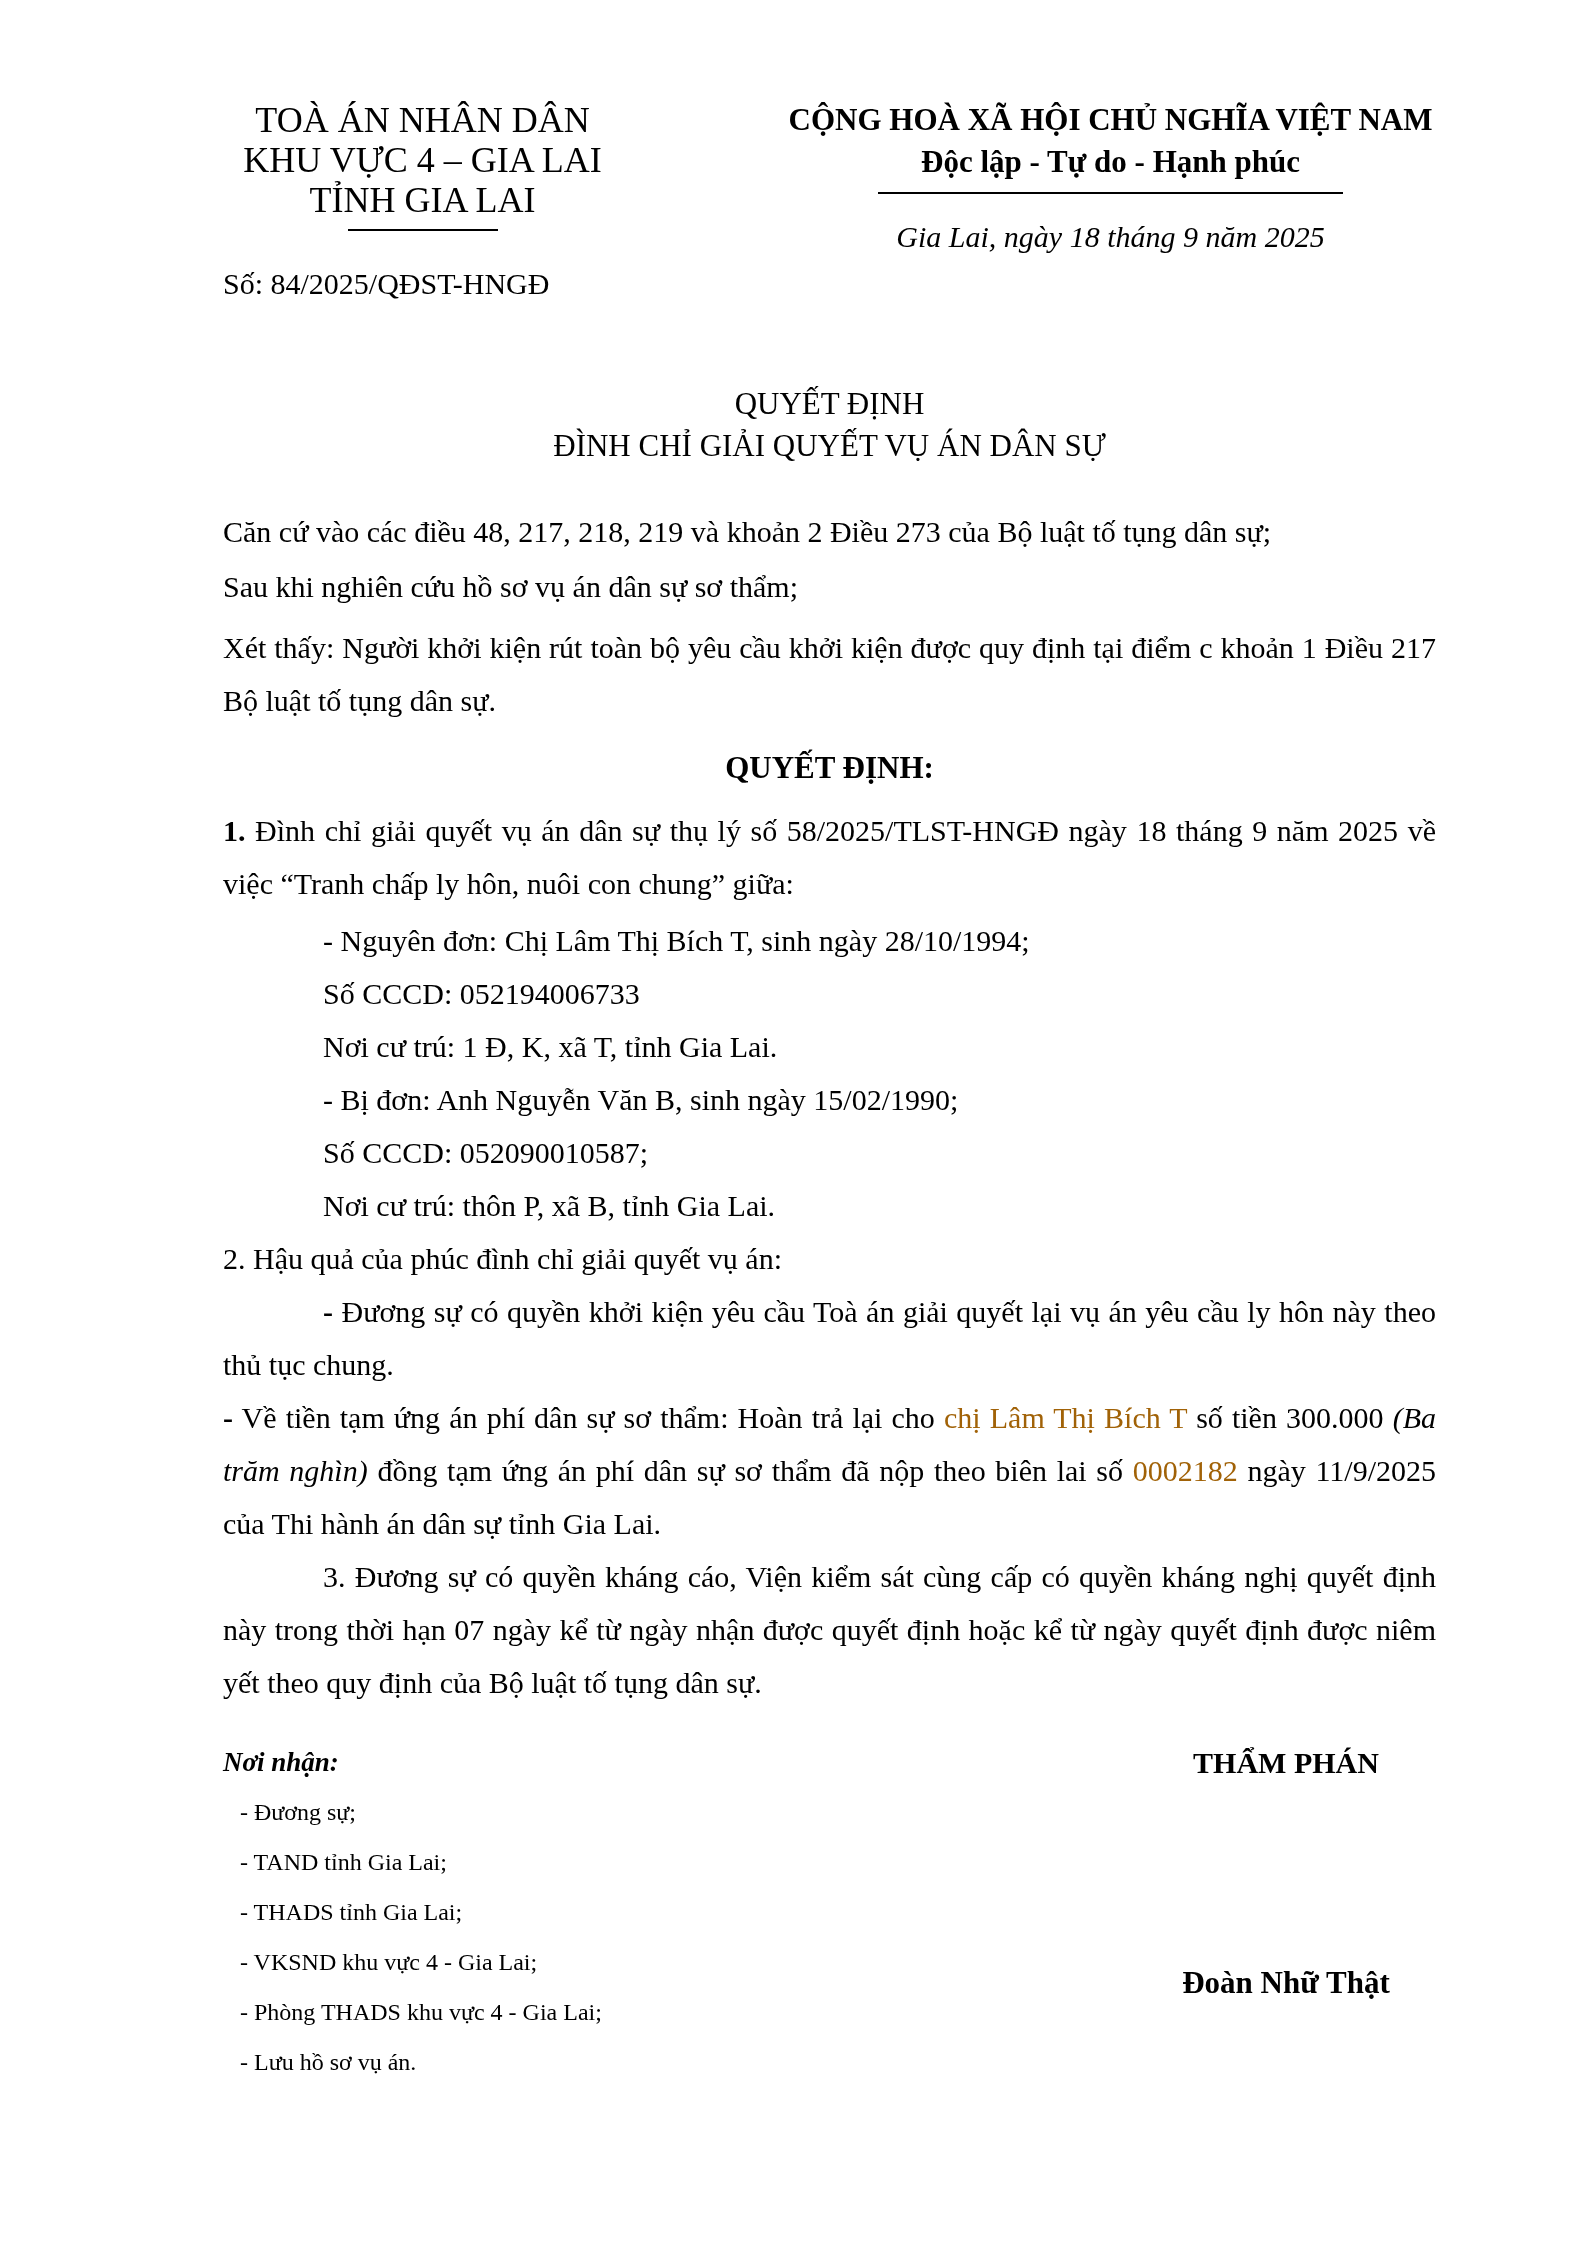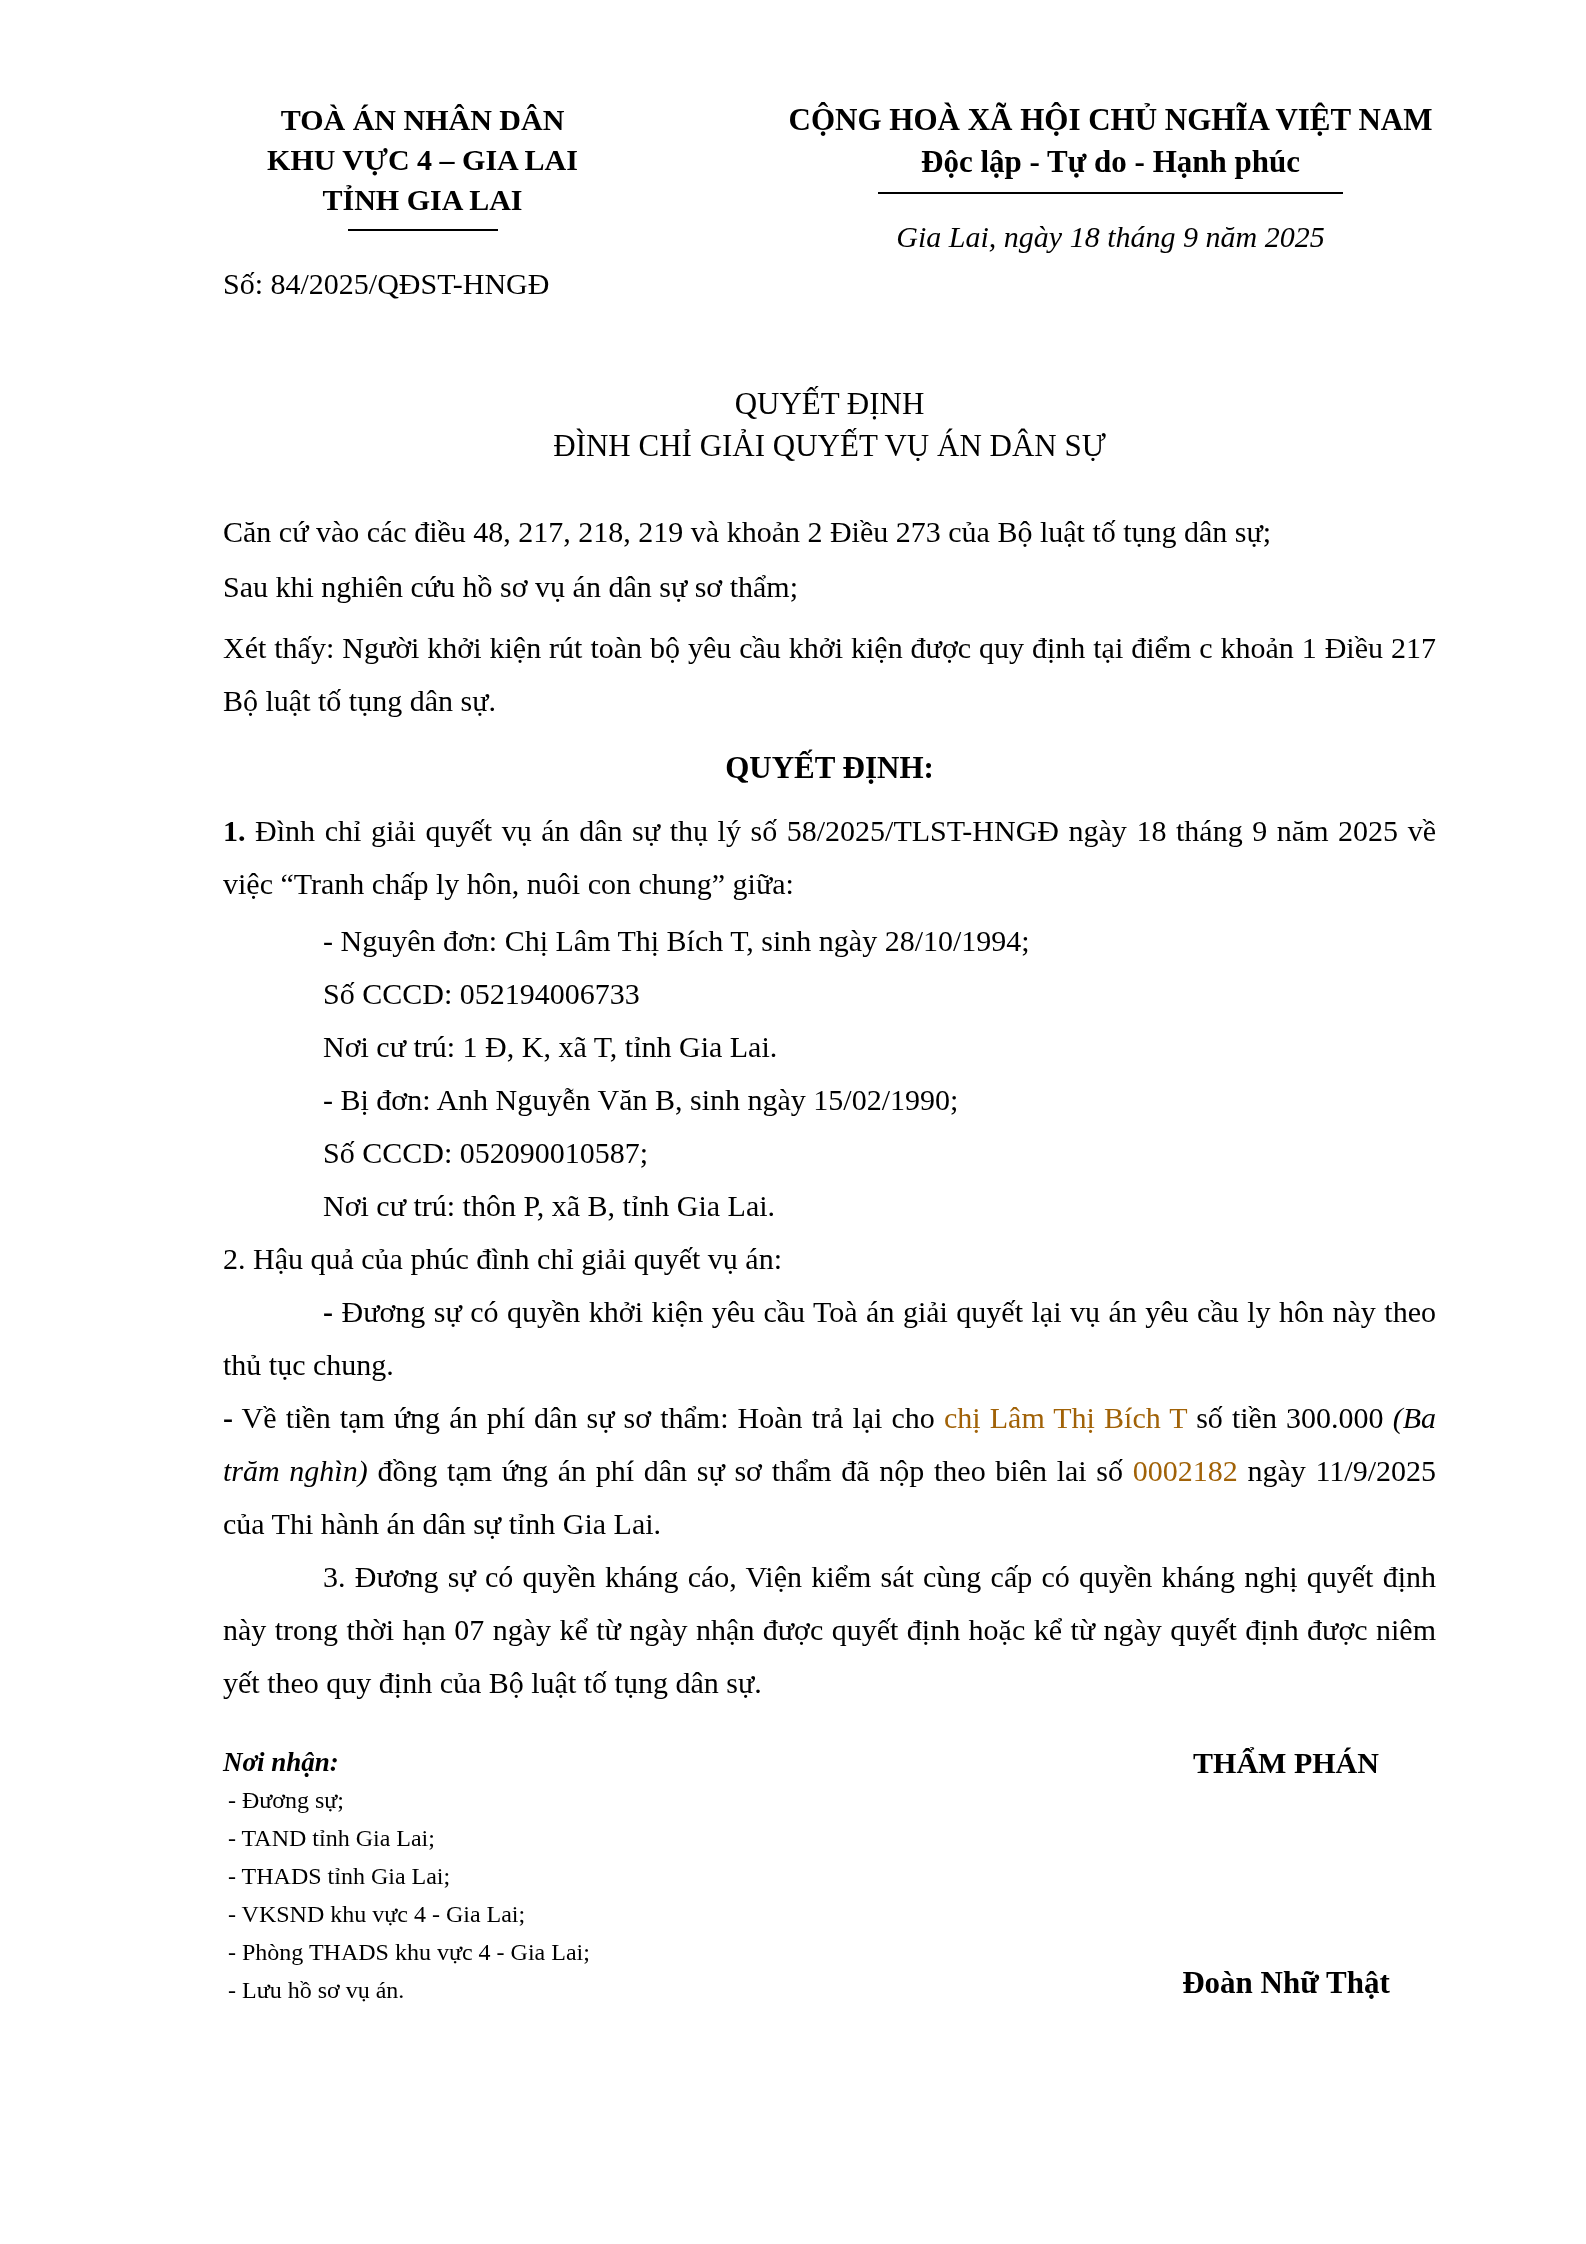--- a/index.html
+++ b/index.html
@@ -3,21 +3,21 @@
 <meta charset="utf-8">
 <style>
   html,body{margin:0;padding:0;background:#e8e8e8;}
   .page{
     width:1586px;height:2244px;background:#ffffff;margin:0 auto;
     font-family:"Liberation Serif","DejaVu Serif",serif;color:#000;
     position:relative;overflow:hidden;box-sizing:border-box;
   }
   .header{display:flex;padding:100px 60px 0 150px;box-sizing:border-box;}
   .header-left{width:545px;text-align:center;}
-  .header-left .hl{font-weight:bold;font-size:30px;line-height:40px;}
+  .header-left .hl{font-weight:normal;font-size:36px;line-height:40px;}
   .hl-rule{width:150px;border-top:2px solid #000;margin:9px auto 0 auto;height:0;}
   .doc-number{font-size:30px;text-align:left;padding-left:73px;margin-top:36px;white-space:nowrap;}
   .header-right{flex:1;text-align:center;}
   .hr1{font-weight:bold;font-size:31px;line-height:40px;}
   .hr2{font-weight:bold;font-size:31px;line-height:40px;margin-top:2px;}
   .hr-rule{width:465px;border-top:2px solid #000;margin:10px auto 0 auto;height:0;}
   .dateline{font-style:italic;font-size:30px;margin-top:26px;}
   .title-block{text-align:center;margin-top:82px;}
   .title-line{font-weight:normal;font-size:31px;line-height:42px;}
   .content{padding:0 150px 0 223px;box-sizing:border-box;}
@@ -31,21 +31,21 @@
   .parties{margin-top:4px;}
   .party-line{font-size:30px;line-height:53px;padding-left:100px;margin:0;text-align:left;}
   .indent1{text-indent:100px;}
   .bdash{font-weight:bold;}
   .red{color:#a16207;}
   .it{font-style:italic;}
   .gap14{margin-top:14px;}
   .footer{display:flex;padding:36px 90px 0 223px;box-sizing:border-box;align-items:flex-start;}
   .footer-left{flex:1;}
   .recipients-label{font-weight:bold;font-style:italic;font-size:27px;line-height:34px;}
-  .recipient{font-size:24px;line-height:33px;margin:5px;}
+  .recipient{font-size:24px;line-height:33px;margin:17px;}
   .footer-right{width:420px;text-align:center;margin-right:0px;}
   .sig-title{font-weight:bold;font-size:30px;line-height:36px;}
   .sig-name{font-weight:bold;font-size:31px;margin-top:184px;}
 </style>
 </head>
 <body>
 
 <div class="page">
 
   <div class="header">

